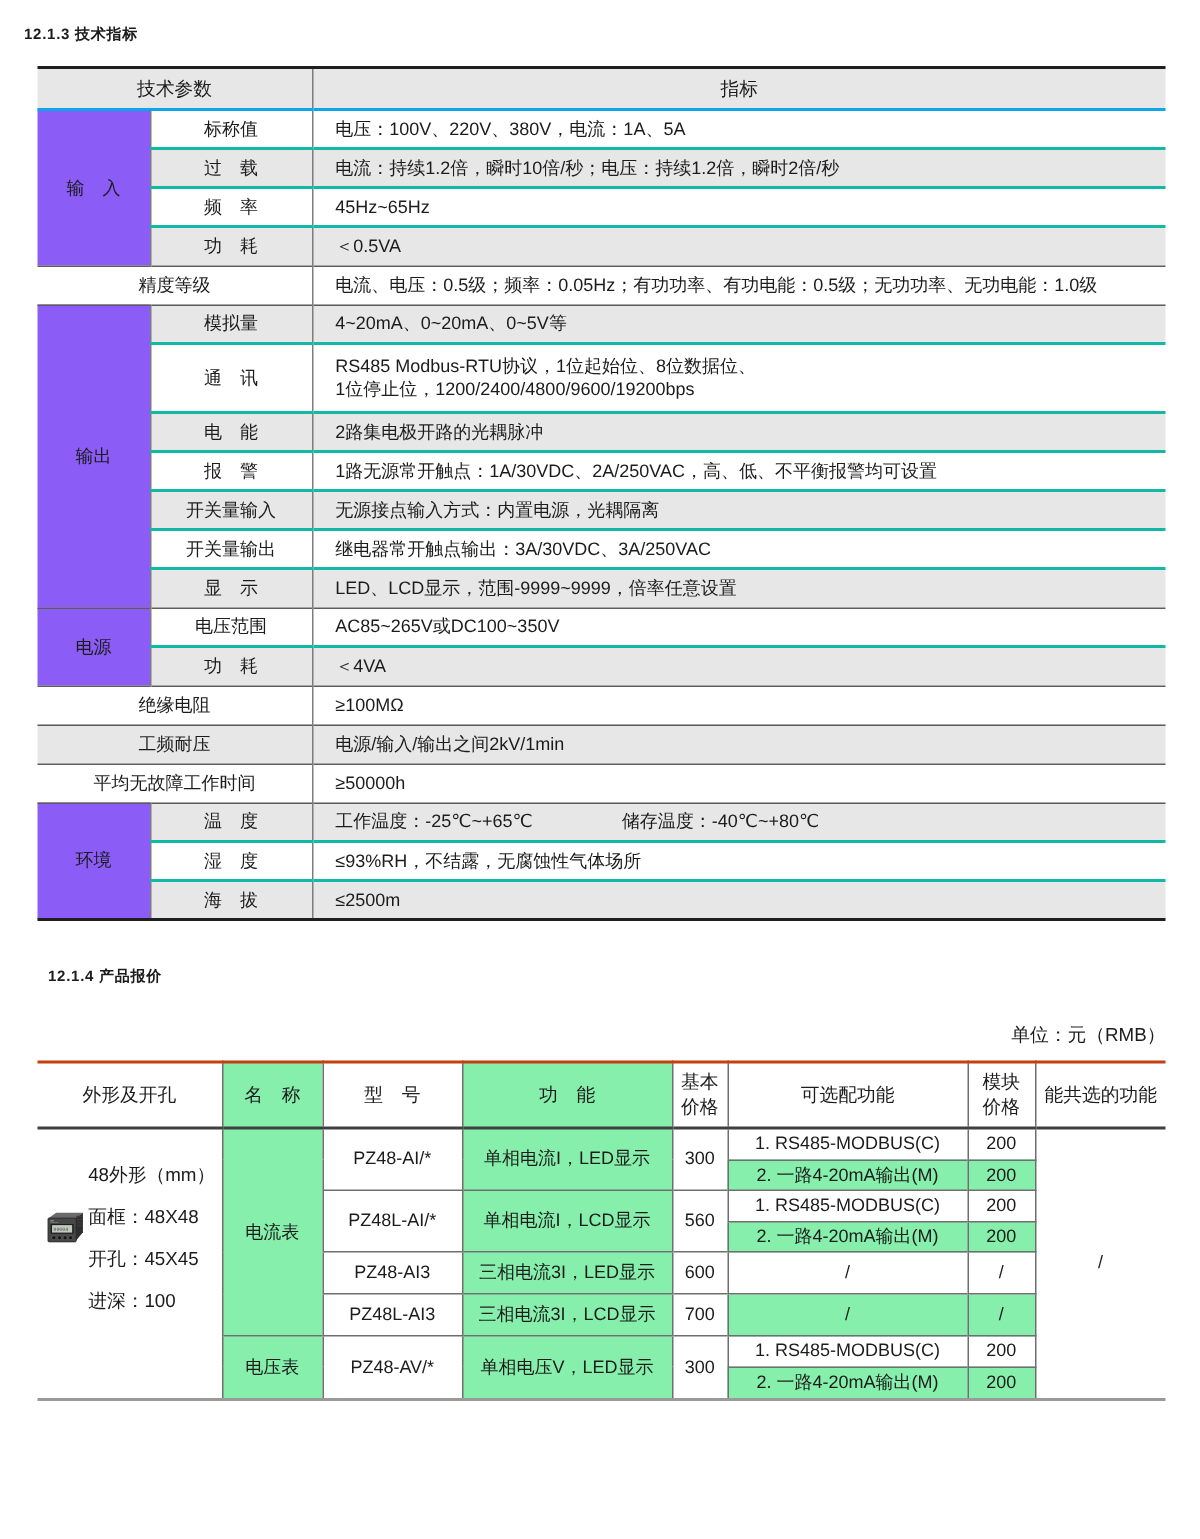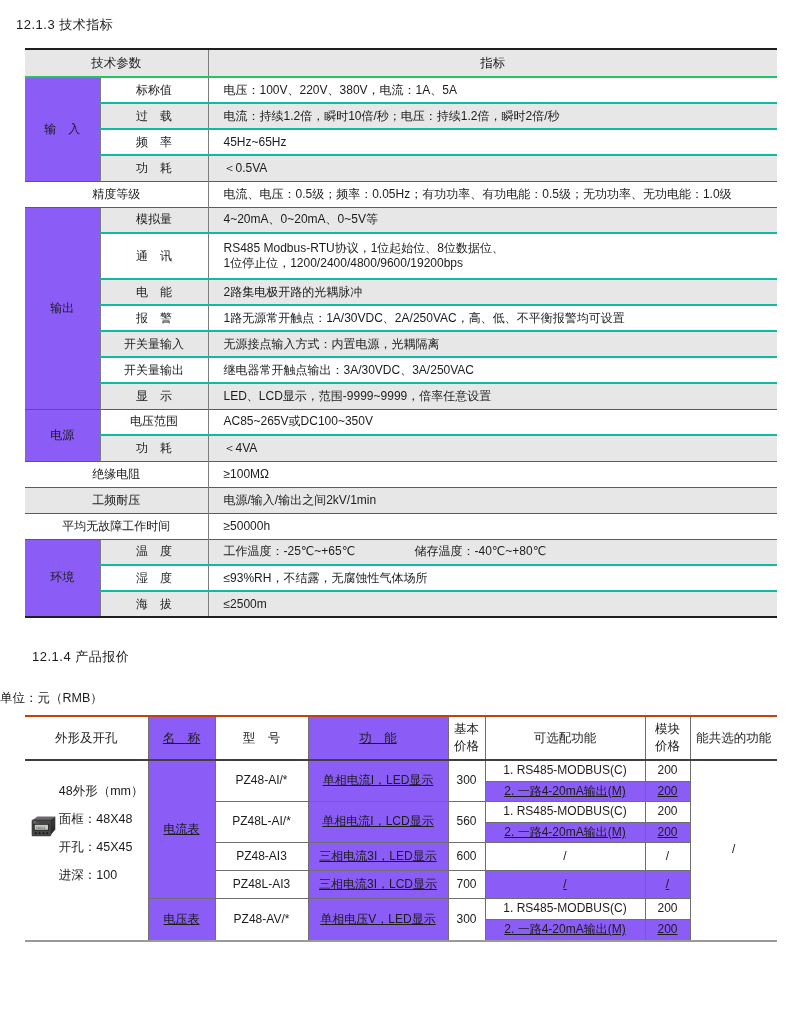--- a/index.html
+++ b/index.html
@@ -5,70 +5,70 @@
   * { box-sizing: border-box; }
   html,body {
     margin:0; padding:0;
     width:800px; height:1026px;
     background:#ffffff;
     font-family:"Liberation Sans","DejaVu Sans",sans-serif;
     color:#1c1c1c;
     overflow:hidden;
   }
   .section-title {
-    font-size:13px; font-weight:normal; letter-spacing:0.5px;
+    font-size:10px; font-weight:bold; letter-spacing:0.5px;
     margin:16px 0 0 16px;
   }
   
   table.spec {
     width:752px; margin:14px 0 0 25px;
     border-collapse:collapse; table-layout:fixed;
     border-top:2px solid #1f1f1f; border-bottom:2px solid #1f1f1f;
     font-size:12px;
   }
   table.spec th {
     height:28px; font-weight:normal; font-size:12.5px;
-    background:#e7e7e7; border-bottom:2px solid #22c55e;
+    background:#e7e7e7; border-bottom:2px solid #0ea5e9;
   }
   table.spec td {
     height:26px; border-top:2px solid #14b8a6;
     padding:2px 6px; line-height:1.25;
   }
   table.spec td.vl, table.spec th.vl { border-left:1px solid #7d7d7d; }
   table.spec tr.bsep > td { border-top:1px solid #5c5c5c; }
   table.spec td.grp { text-align:center; background:#8b5cf6; }
   table.spec td.sub { text-align:center; }
   table.spec td.lbl { text-align:center; }
   table.spec td.val { text-align:left; padding-left:15px; }
   table.spec td.sh  { background:#e7e7e7; }
   table.spec tr.tall td { height:46px; }
   .two-line span { display:block; }
   .gapped span.gap { margin-left:56px; }
   
   .unit-note {
-    width:777px; text-align:left; font-size:12.5px;
+    width:777px; text-align:right; font-size:12.5px;
     margin-top:24px;
   }
   table.price {
     width:752px; margin:8px 0 0 25px;
     border-collapse:collapse; table-layout:fixed;
     border-top:2px solid #c2410c; border-bottom:2px solid #9a9a9a;
     font-size:12px;
   }
   table.price th {
     height:44px; font-weight:normal; font-size:12.5px;
     background:#ffffff; border-bottom:2px solid #3f3f3f;
     padding:2px; line-height:1.35;
   }
   table.price td {
     height:15px; border-top:1px solid #6f6f6f;
     padding:2px 4px; text-align:center; line-height:1.3;
   }
   table.price td.vl, table.price th.vl { border-left:1px solid #6f6f6f; }
-  table.price th.sh, table.price td.sh { background:#8b5cf6;text-decoration:underline; }
+  table.price th.sh, table.price td.sh { background:#86efac; }
   table.price tr.short td { height:28px; }
   td.shape-cell { vertical-align:top; padding:26px 6px 6px 8px; background:#fff; }
   .shape-inner { display:flex; flex-direction:row; align-items:flex-start; }
   .shape-inner svg { align-self:center; }
   .shape-text { margin-top:14px; font-size:12.5px; line-height:28px; text-align:left; }
   .shape-text div { white-space:nowrap; }
 </style>
 </head>
 <body>
 

